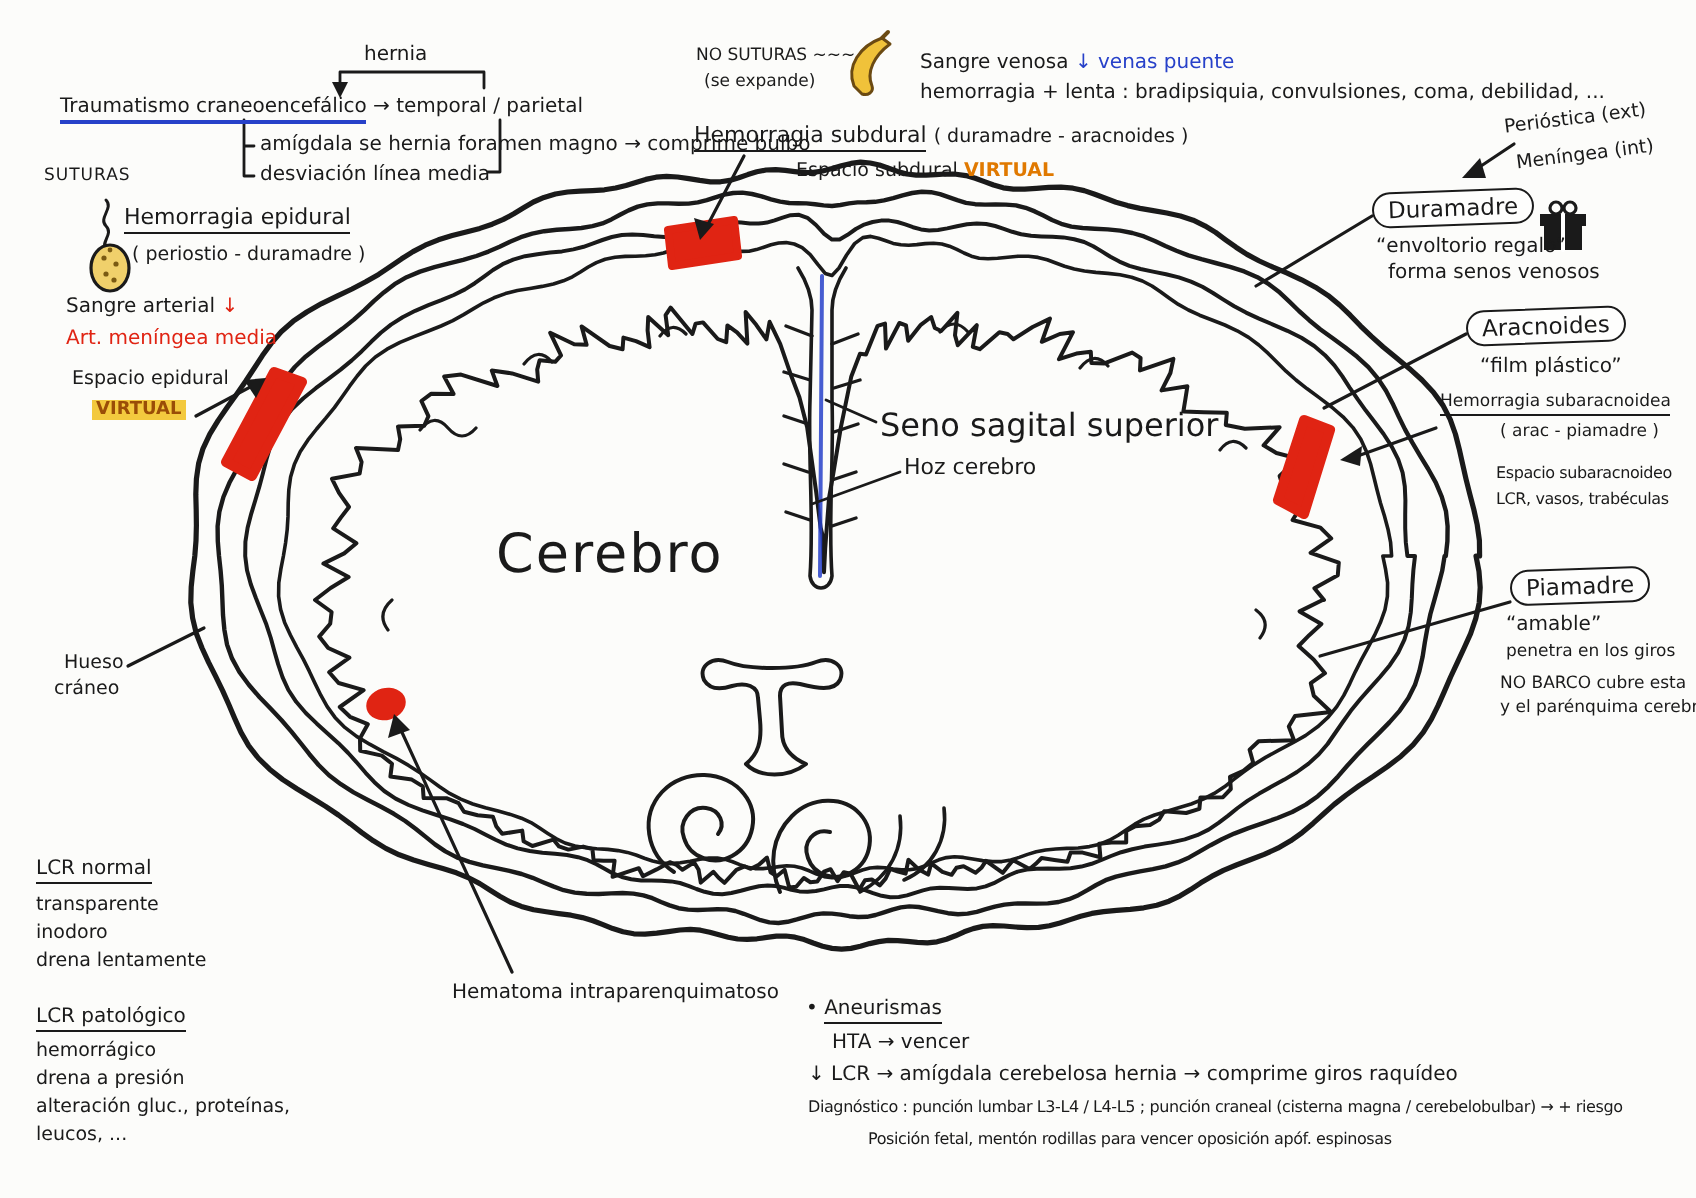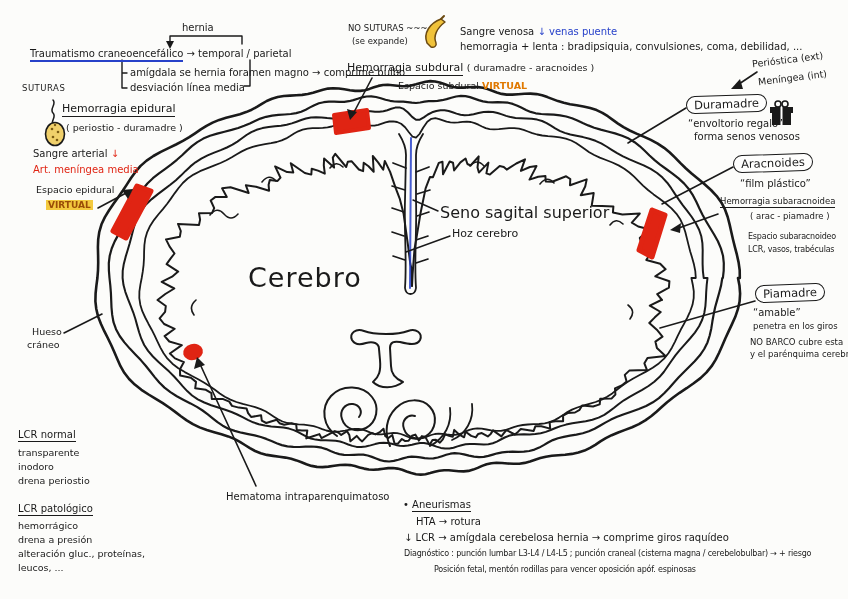--- a/index.html
+++ b/index.html
@@ -128,21 +128,21 @@
 <div class="lbl red" style="left:33px;top:164px">Art. meníngea media</div>
 <div class="lbl t95" style="left:36px;top:185px">Espacio epidural</div>
 <div class="lbl" style="left:46px;top:199px"><span class="hl">VIRTUAL</span></div>
 
 <div class="lbl t95" style="left:32px;top:327px">Hueso</div>
 <div class="lbl t95" style="left:27px;top:340px">cráneo</div>
 
 <div class="lbl" style="left:18px;top:429px"><span class="u">LCR normal</span></div>
 <div class="lbl t95" style="left:18px;top:448px">transparente</div>
 <div class="lbl t95" style="left:18px;top:462px">inodoro</div>
-<div class="lbl t95" style="left:18px;top:476px">drena periostio</div>
+<div class="lbl t95" style="left:18px;top:476px">drena lentamente</div>
 <div class="lbl" style="left:18px;top:503px"><span class="u">LCR patológico</span></div>
 <div class="lbl t95" style="left:18px;top:521px">hemorrágico</div>
 <div class="lbl t95" style="left:18px;top:535px">drena a presión</div>
 <div class="lbl t95" style="left:18px;top:549px">alteración gluc., proteínas,</div>
 <div class="lbl t95" style="left:18px;top:563px">leucos, ...</div>
 
 <div class="lbl t85" style="left:348px;top:24px">NO SUTURAS ~~~</div>
 <div class="lbl t85" style="left:352px;top:37px">(se expande)</div>
 <div class="lbl t9" style="left:460px;top:26px">
   <span>Sangre venosa</span>
@@ -182,16 +182,16 @@
 <div class="lbl big" style="left:248px;top:262px">Cerebro</div>
 <div class="lbl t12" style="left:440px;top:204px">Seno sagital superior</div>
 <div class="lbl t11" style="left:452px;top:228px">Hoz cerebro</div>
 
 <div class="lbl" style="left:226px;top:491px">Hematoma intraparenquimatoso</div>
 
 <div class="lbl" style="left:403px;top:499px">
   <span>•</span>
   <span class="u">Aneurismas</span>
 </div>
-<div class="lbl t9" style="left:416px;top:516px">HTA → rotura</div>
+<div class="lbl t9" style="left:416px;top:516px">HTA → vencer</div>
 <div class="lbl t9" style="left:404px;top:532px">↓ LCR →  amígdala cerebelosa hernia  →  comprime giros raquídeo</div>
 <div class="lbl t8" style="left:404px;top:549px">Diagnóstico :  punción lumbar  L3-L4 / L4-L5 ;  punción craneal  (cisterna magna / cerebelobulbar)  → + riesgo</div>
 <div class="lbl t8" style="left:434px;top:565px">Posición fetal, mentón rodillas para vencer oposición apóf. espinosas</div>
 
 </body></html>

